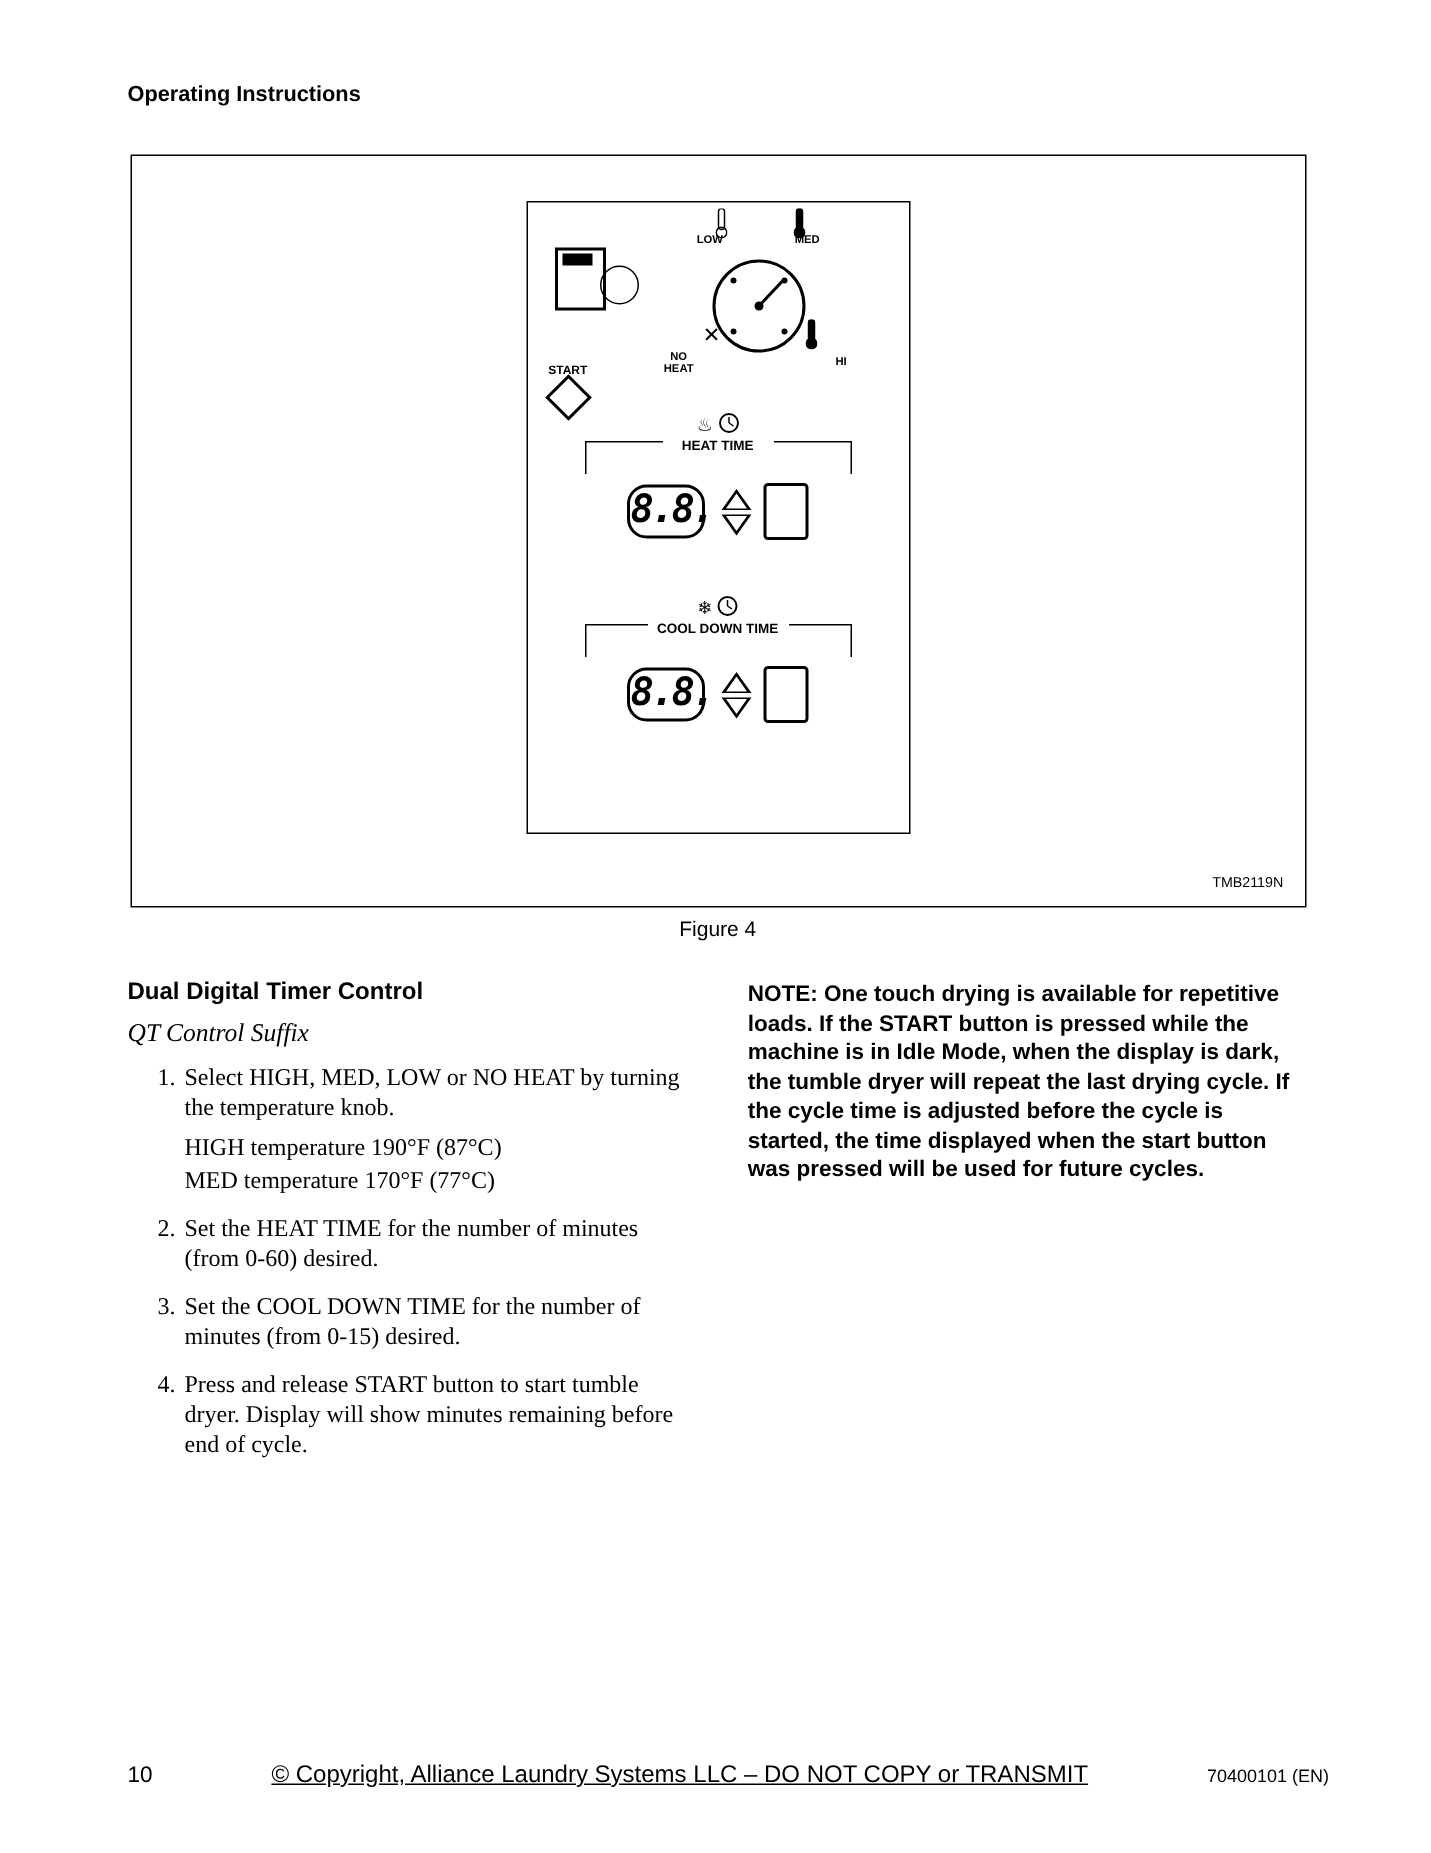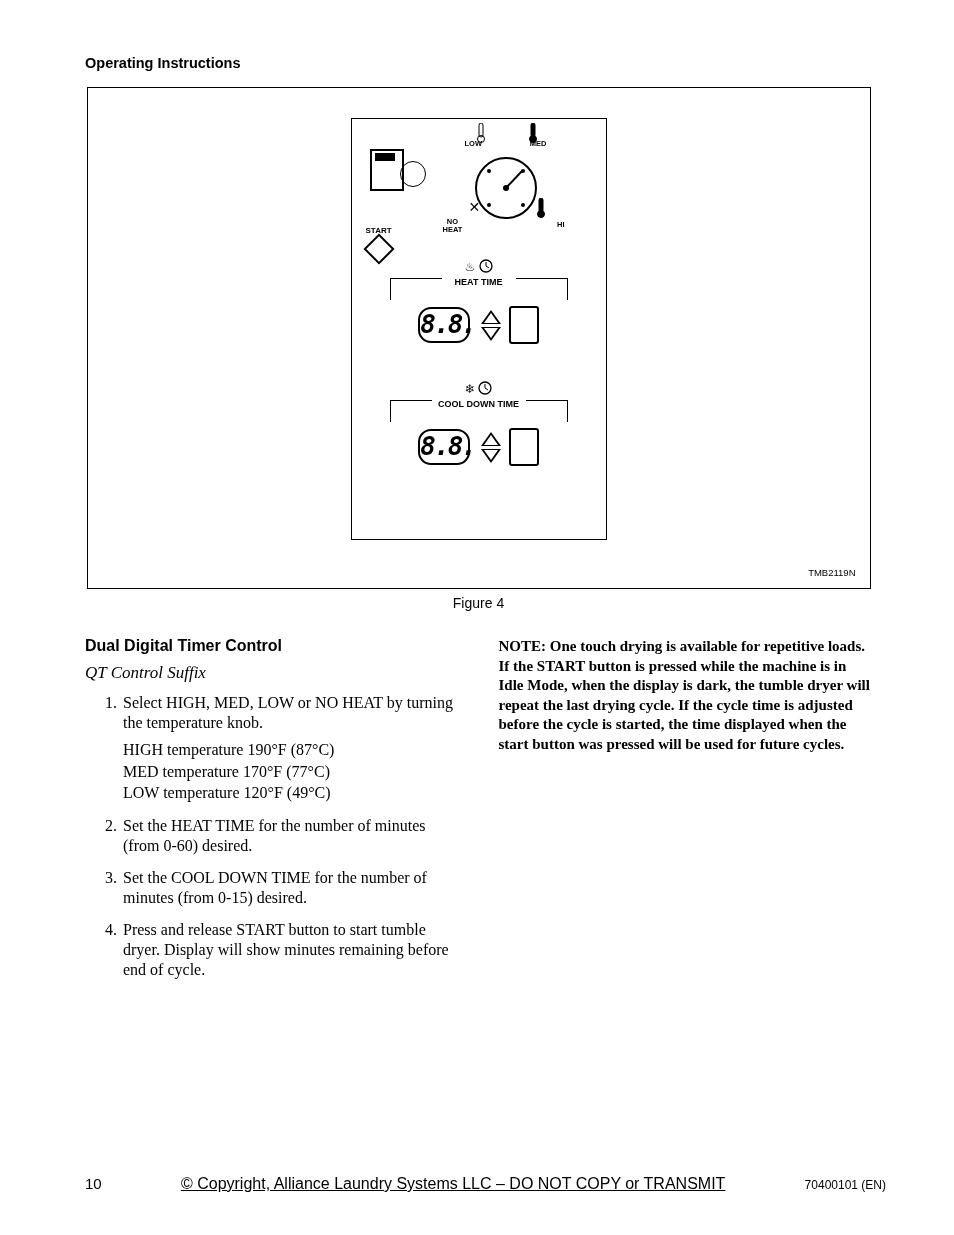--- a/index.html
+++ b/index.html
@@ -14,21 +14,21 @@
     position: relative;
     box-sizing: border-box;
   }
   .page {
     padding: 55px 82px 0 85px;
   }
   .header {
     font-family: Arial, Helvetica, sans-serif;
     font-weight: bold;
     font-size: 14.5px;
-    margin-bottom: 16px;
+    margin-bottom: 32px;
   }
   .figure-outer {
     border: 1px solid #000;
     width: 782px;
     height: 500px;
     position: relative;
     margin: 0 auto 6px auto;
   }
   .figure-panel {
     border: 1px solid #000;
@@ -233,21 +233,21 @@
   ol.steps li {
     margin-bottom: 12px;
     padding-left: 2px;
     line-height: 1.25;
   }
   .sub {
     margin-top: 6px;
     line-height: 1.35;
   }
   .note {
-    font-family: Liberation Serif, serif;
+    font-family: Liberation Sans, sans-serif;
     font-weight: bold;
     font-size: 15px;
     line-height: 1.3;
     margin-top: 14px;
   }
   .footer {
     position: absolute;
     bottom: 42px;
     left: 85px;
     right: 68px;
@@ -387,21 +387,20 @@
   <div class="columns">
     <div class="col">
       <div class="h-bold">Dual Digital Timer Control</div>
       <div class="h-italic">QT Control Suffix</div>
       <ol class="steps">
         <li>
           <span>Select HIGH, MED, LOW or NO HEAT by turning the temperature knob.</span>
           <div class="sub">
             <div>HIGH temperature 190°F (87°C)</div>
             <div>MED temperature  170°F (77°C)</div>
-            <div>LOW temperature  120°F (49°C)</div>
           </div>
         </li>
         <li>Set the HEAT TIME for the number of minutes (from 0-60) desired.</li>
         <li>Set the COOL DOWN TIME for the number of minutes (from 0-15) desired.</li>
         <li>Press and release START button to start tumble dryer. Display will show minutes remaining before end of cycle.</li>
       </ol>
     </div>
     <div class="col">
       <div class="note">NOTE: One touch drying is available for repetitive loads. If the START button is pressed while the machine is in Idle Mode, when the display is dark, the tumble dryer will repeat the last drying cycle. If the cycle time is adjusted before the cycle is started, the time displayed when the start button was pressed will be used for future cycles.</div>
     </div>

